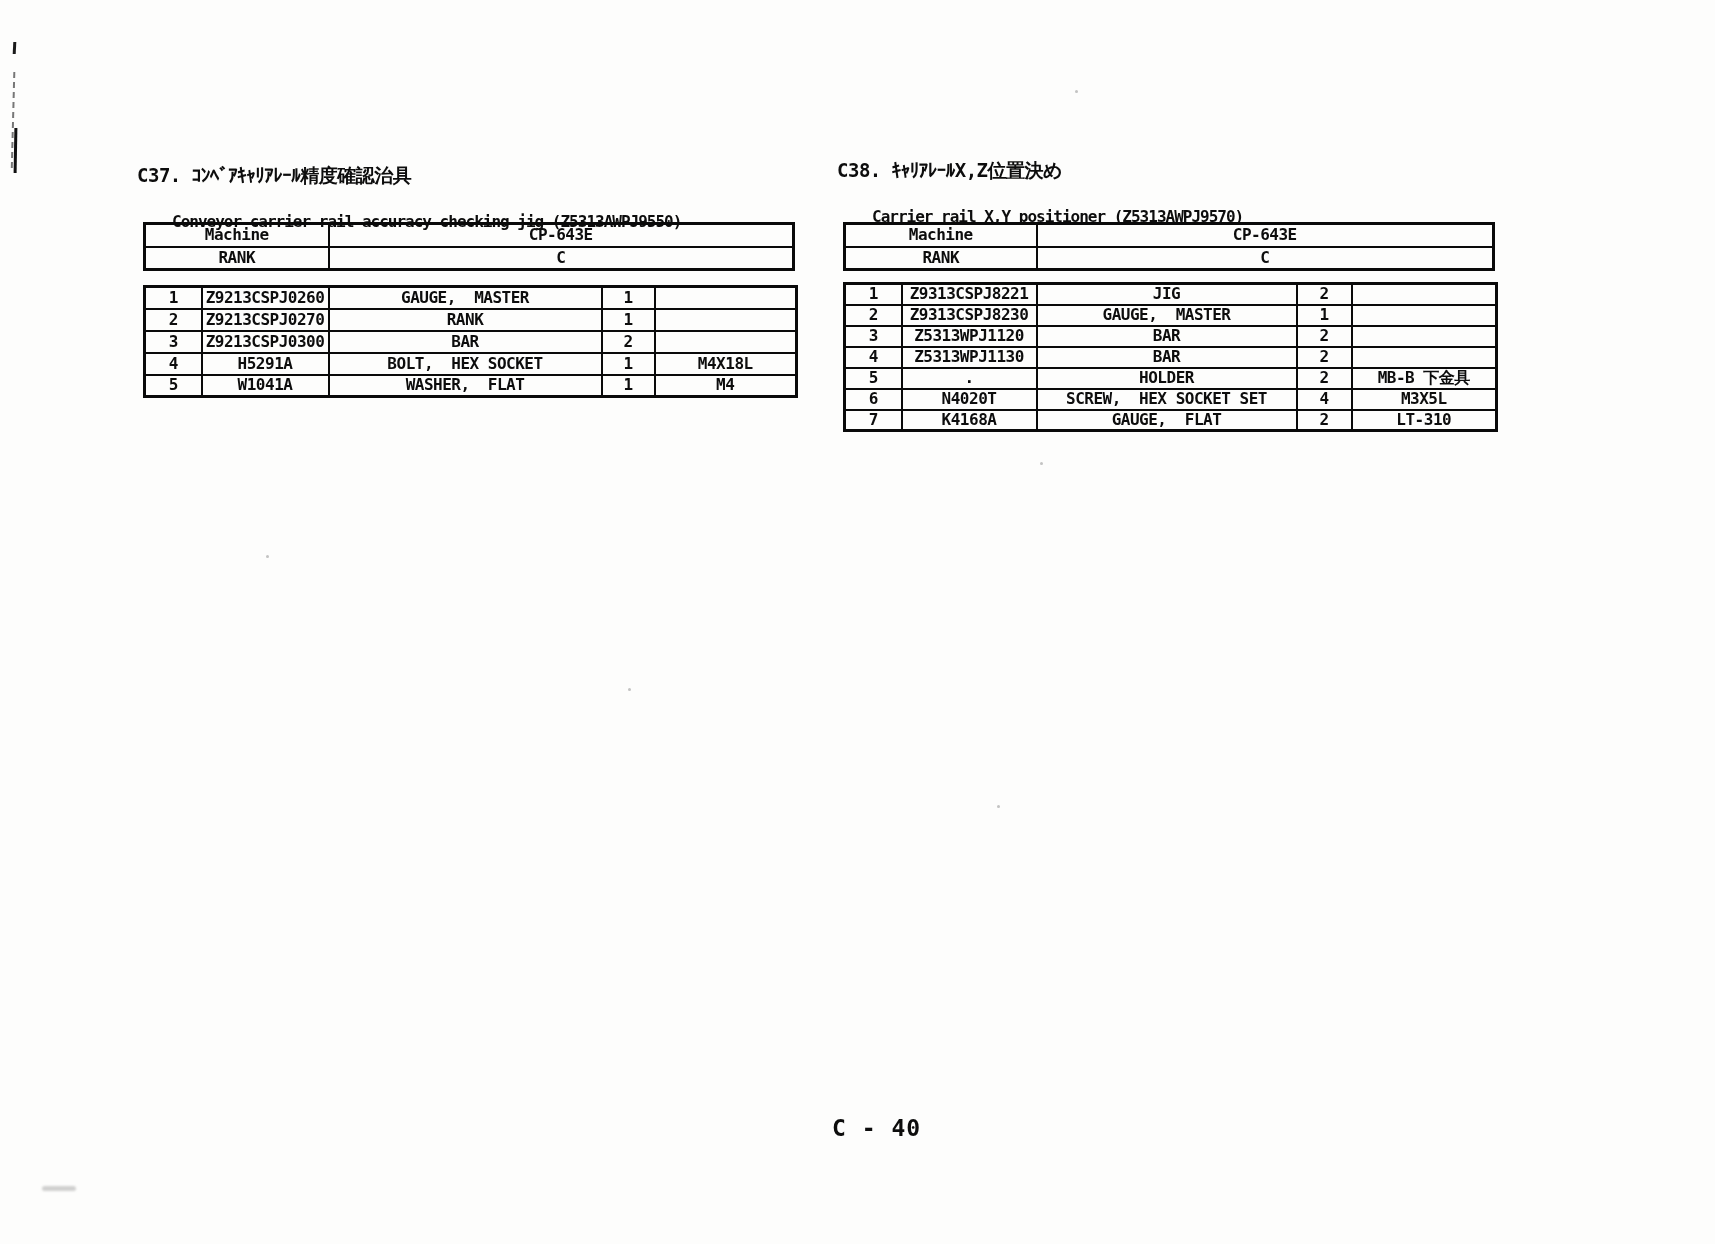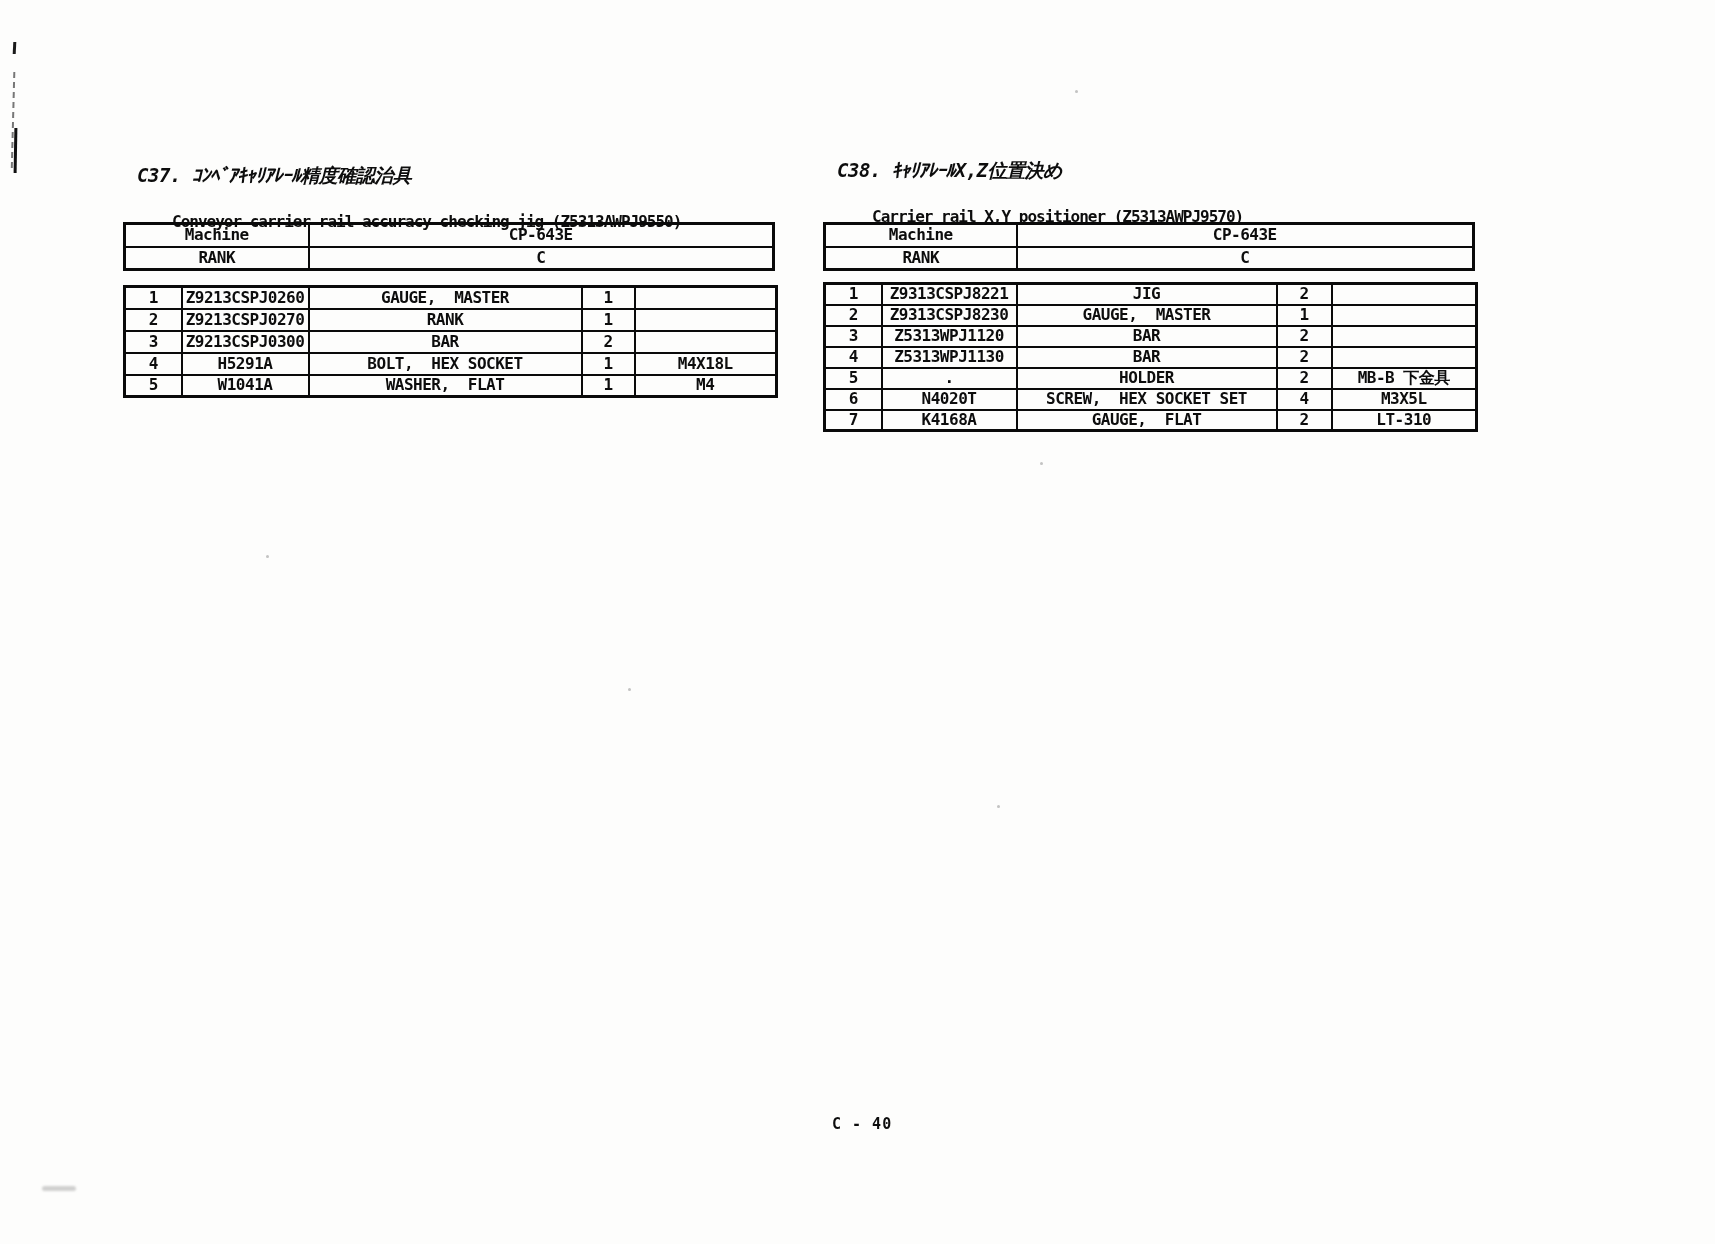--- a/index.html
+++ b/index.html
@@ -13,21 +13,20 @@
   }
 
   .section { position: absolute; width: 652px; }
   #section-c37 { left: 123px; top: 160px; }
   #section-c38 { left: 823px; top: 155px; }
 
   .title-jp {
     position: absolute; left: 14px; top: 3px;
     font-size: 19px; font-weight: bold; letter-spacing: -0.5px;
     white-space: pre;
-    font-style: italic;
   }
   .title-en {
     position: absolute; left: 49px; top: 24px;
     font-size: 16px; font-weight: bold; letter-spacing: -1px;
     white-space: pre;
     margin-top: 28px;
   }
 
   table {
     border-collapse: collapse;
@@ -35,21 +34,21 @@
     width: 652px;
     position: absolute; left: 0;
     background: transparent;
   }
   .machine-table { top: 62px; }
   #section-c38 .machine-table { top: 67px; }
   .parts-table { top: 125px; }
   #section-c38 .parts-table { top: 127px; }
 
   table, td { border: 2.5px solid #0a0a0a; }
-  table { border-width: 3px; }
+  table { border-width: 3px; margin-left: 20px; }
 
   td {
     font-size: 16px; font-weight: bold; letter-spacing: -0.5px;
     white-space: pre; overflow: hidden;
     padding: 0 3px; vertical-align: middle;
     height: 22px; line-height: 18px;
   }
   .machine-table td { height: 23px; }
   #section-c38 .parts-table td { height: 21px; }
 
@@ -68,21 +67,21 @@
   
   #section-c38 .machine-table col.mc-label { width: 192px; }
   #section-c38 .parts-table col.pc-no   { width: 57px; }
   #section-c38 .parts-table col.pc-part { width: 135px; }
   #section-c38 .parts-table col.pc-desc { width: 260px; }
   #section-c38 .parts-table col.pc-qty  { width: 55px; }
   #section-c38 .parts-table col.pc-rem  { width: 145px; }
 
   .page-number {
     position: absolute; left: 832px; top: 1115px;
-    font-size: 15px; font-weight: bold; letter-spacing: 1px;
+    font-size: 23px; font-weight: bold; letter-spacing: 1px;
     white-space: pre;
   }
 
   
   .scan-line-1 {
     position: absolute; left: 13px; top: 42px; width: 3px; height: 12px;
     background: #1a1a1a; transform: rotate(3deg);
   }
   .scan-line-2 {
     position: absolute; left: 12px; top: 72px; width: 2px; height: 100px;

